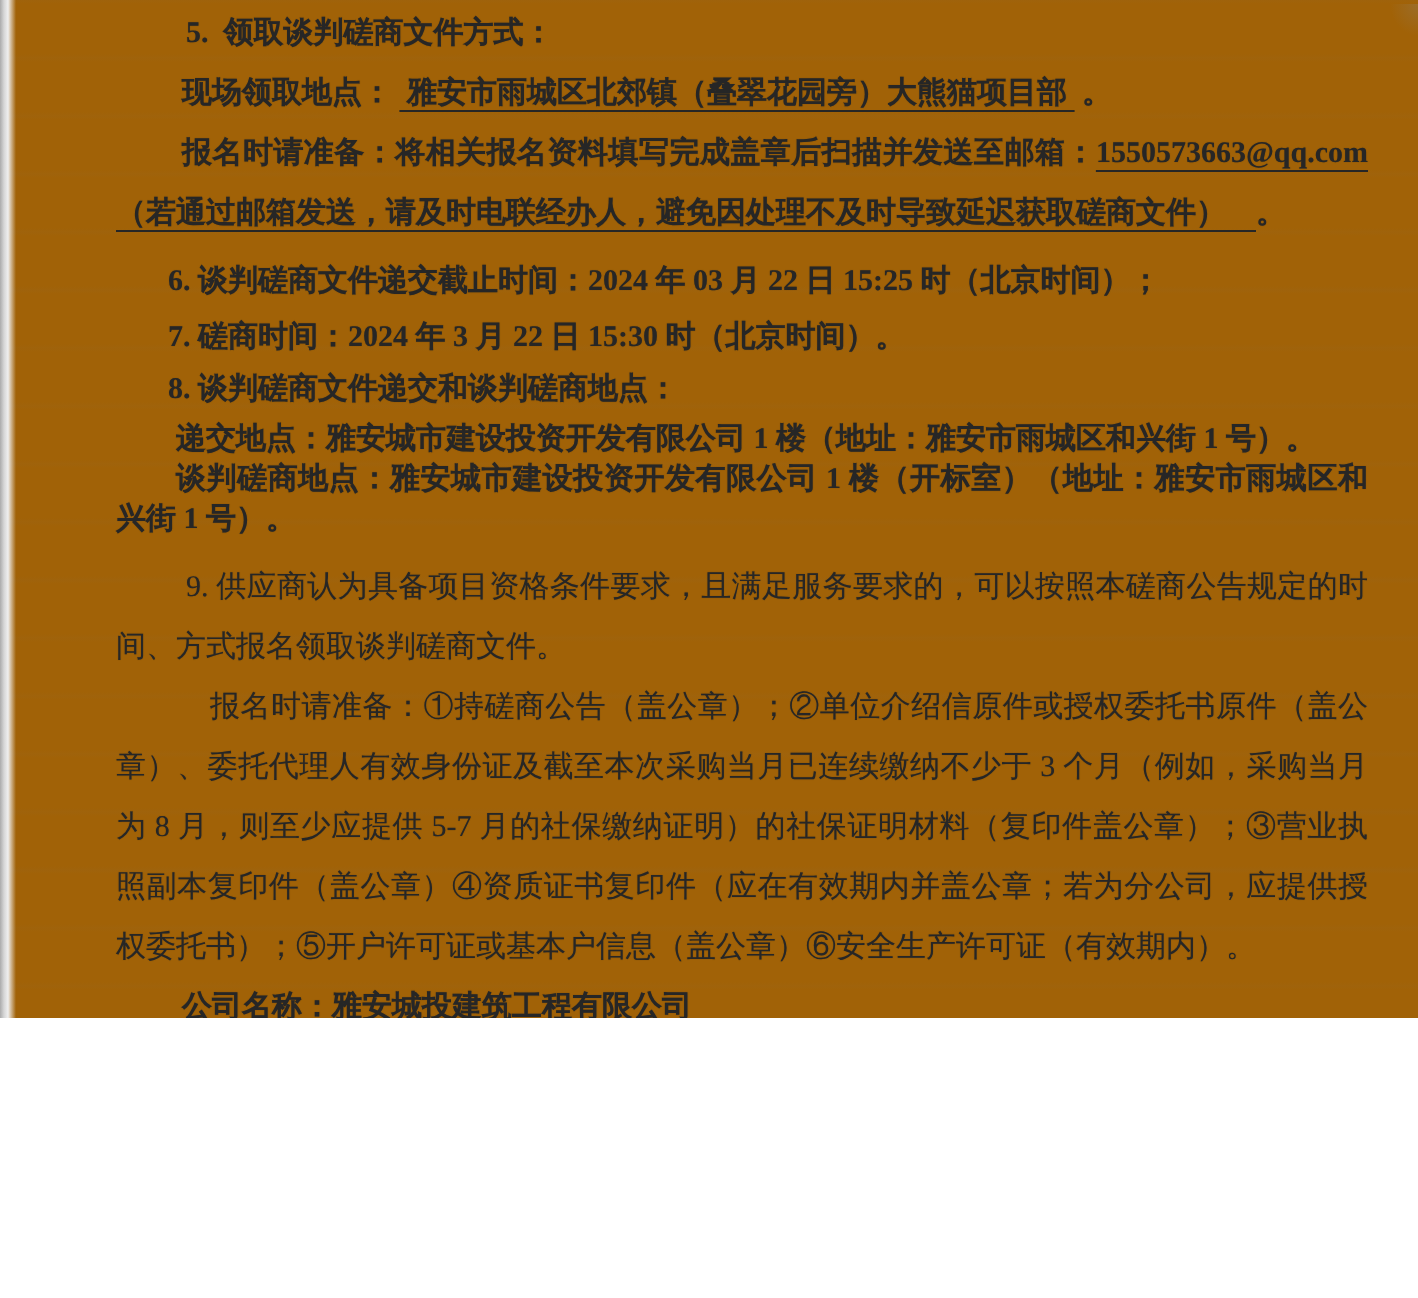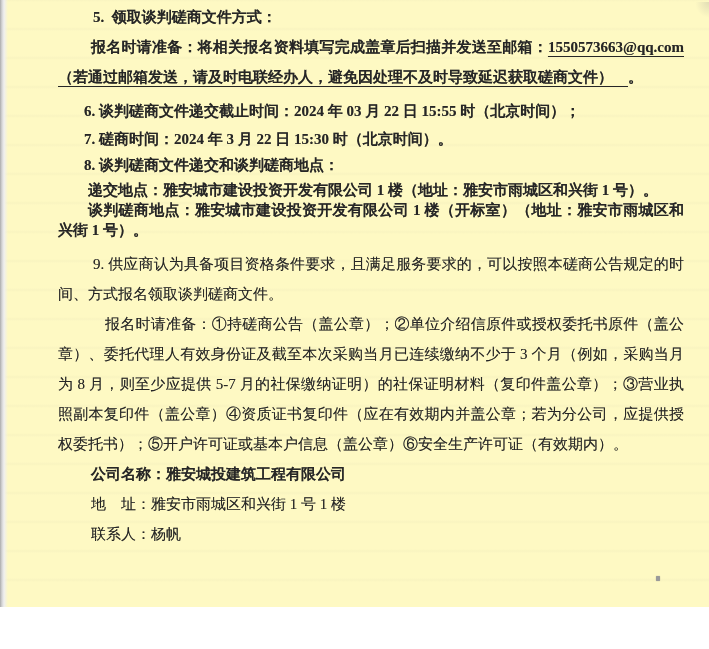--- a/index.html
+++ b/index.html
@@ -1,19 +1,19 @@
 <!DOCTYPE html>
 <html><head>
 <meta charset="utf-8">
 <style>
   html,body{margin:0;padding:0;background:#ffffff;}
   .page{
     position:relative;
-    width:709px;height:607px;
-    background:#fef9c3;
+    width:709px;height:509px;
+    background:#a16207;
     overflow:hidden;
     font-family:"Liberation Serif","DejaVu Serif",serif;
     color:#262626;
     text-decoration:underline;
   }
   .scan-bands{
     position:absolute;inset:0;
     background:repeating-linear-gradient(to bottom,
       rgba(120,120,120,0.04) 0px, rgba(120,120,120,0.00) 2px,
       rgba(120,120,120,0.00) 27px, rgba(120,120,120,0.04) 29px);
@@ -65,24 +65,25 @@
 <div class="page">
   <div class="scan-bands"></div>
   <div class="scan-edge"></div>
   <div class="scan-smudge-top-right"></div>
   <div class="speck"></div>
 
   <div class="body">
 
     <p class="para b ind-35"><span>5.  领取谈判磋商文件方式：</span></p>
 
+    <p class="para b ind-33"><span>现场领取地点： </span><span class="u"> 雅安市雨城区北郊镇（叠翠花园旁）大熊猫项目部 </span><span> 。</span></p>
 
     <p class="para b ind-33"><span>报名时请准备：将相关报名资料填写完成盖章后扫描并发送至邮箱：</span><span class="u">1550573663@qq.com</span><span class="u">（若通过邮箱发送，请及时电联经办人，避免因处理不及时导致延迟获取磋商文件）　</span><span>。</span></p>
 
-    <p class="para b ind-26 mt4"><span>6. 谈判磋商文件递交截止时间：2024 年 03 月 22 日 15:55 时（北京时间）；</span></p>
+    <p class="para b ind-26 mt4"><span>6. 谈判磋商文件递交截止时间：2024 年 03 月 22 日 15:25 时（北京时间）；</span></p>
 
     <p class="para b ind-26 mtm2"><span>7. 磋商时间：2024 年 3 月 22 日 15:30 时（北京时间）。</span></p>
 
     <p class="para b ind-26 mtm4"><span>8. 谈判磋商文件递交和谈判磋商地点：</span></p>
 
     <p class="para b tight ind-30 mt6"><span>递交地点：雅安城市建设投资开发有限公司 1 楼（地址：雅安市雨城区和兴街 1 号）。</span></p>
 
     <p class="para b tight ind-30"><span>谈判磋商地点：雅安城市建设投资开发有限公司 1 楼（开标室）（地址：雅安市雨城区和兴街 1 号）。</span></p>
 
     <p class="para ind-35 mt9"><span>9. 供应商认为具备项目资格条件要求，且满足服务要求的，可以按照本磋商公告规定的时间、方式报名领取谈判磋商文件。</span></p>

